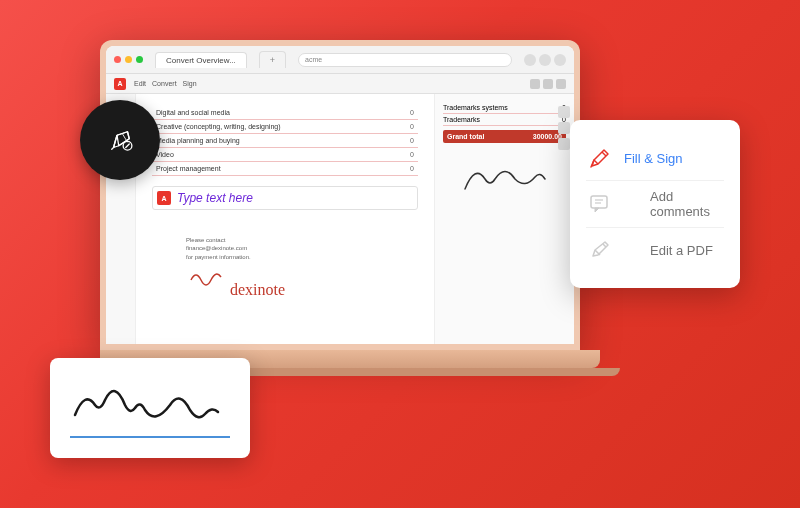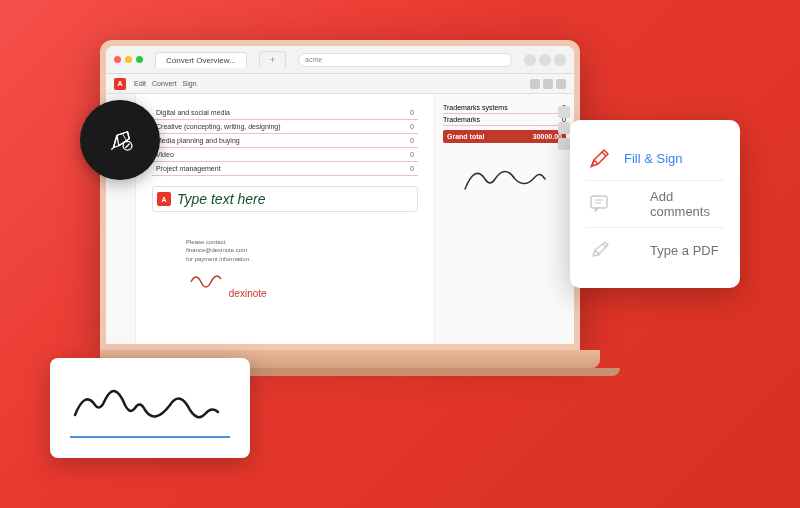--- a/index.html
+++ b/index.html
@@ -235,22 +235,22 @@
       height: 14px;
       background: #e8342a;
       border-radius: 2px;
       display: flex;
       align-items: center;
       justify-content: center;
       flex-shrink: 0;
     }
 
     .type-placeholder {
-      font-size: 14px;
-      color: #14532d;
+      font-size: 12px;
+      color: #6d28d9;
       font-style: italic;
     }
 
     
     .doc-right-panel {
       width: 140px;
       background: #fafafa;
       border-left: 1px solid #eee;
       padding: 8px;
       font-size: 7px;
@@ -470,21 +470,21 @@
 
             <div class="type-text-area">
               <div class="adobe-icon-small">
                 <span style="color:white;font-size:7px;font-weight:bold;">A</span>
               </div>
               <span class="type-placeholder">Type text here</span>
             </div>
 
             <div style="position:absolute; bottom:45px; left:50px;">
               <div class="contact-text">Please contact<br>finance@dexinote.com<br>for payment information.</div>
-              <div style="font-family:Liberation Sans, sans-serif;font-size:10px;color:#c0392b;margin-top:4px;">
+              <div style="font-family:Liberation Serif, serif;font-size:16px;color:#c0392b;margin-top:4px;">
                 <svg width="40" height="30" viewBox="0 0 40 30">
                   <path d="M5 15 Q10 5 15 15 Q20 25 25 15 Q30 5 35 12" stroke="#c0392b" stroke-width="1.5" fill="none"></path>
                 </svg>
                 <span>dexinote</span>
               </div>
             </div>
           </div>
 
           <div class="doc-right-panel">
             <div class="panel-row">
@@ -559,21 +559,21 @@
     </div>
 
     <div class="popup-item">
       <div class="popup-icon">
         <svg width="24" height="24" viewBox="0 0 24 24" fill="none">
           <path d="M5 18 L7 12 L17 4 L20 7 L10 17 Z" stroke="#ccc" stroke-width="1.5" fill="none" stroke-linejoin="round"></path>
           <path d="M7 12 L12 17" stroke="#ccc" stroke-width="1.5"></path>
           <path d="M15 6 L18 9" stroke="#ccc" stroke-width="1.5"></path>
         </svg>
       </div>
-      <span class="popup-text dimmed">Type a PDF</span>
+      <span class="popup-text dimmed">Edit a PDF</span>
     </div>
   </div>
 
   <div class="signature-card">
     <div class="signature-content">
       <span class="signature-text">
         <svg width="180" height="70" viewBox="0 0 180 70">
           <path d="M15 45 Q25 20 35 35 Q40 42 45 30 Q55 10 65 35 Q70 45 75 38 Q80 30 85 40 Q95 55 110 35 Q120 20 130 40 Q138 52 145 44 Q152 36 158 42" stroke="#1a1a1a" stroke-width="2.5" fill="none" stroke-linecap="round" stroke-linejoin="round"></path>
         </svg>
       </span>

